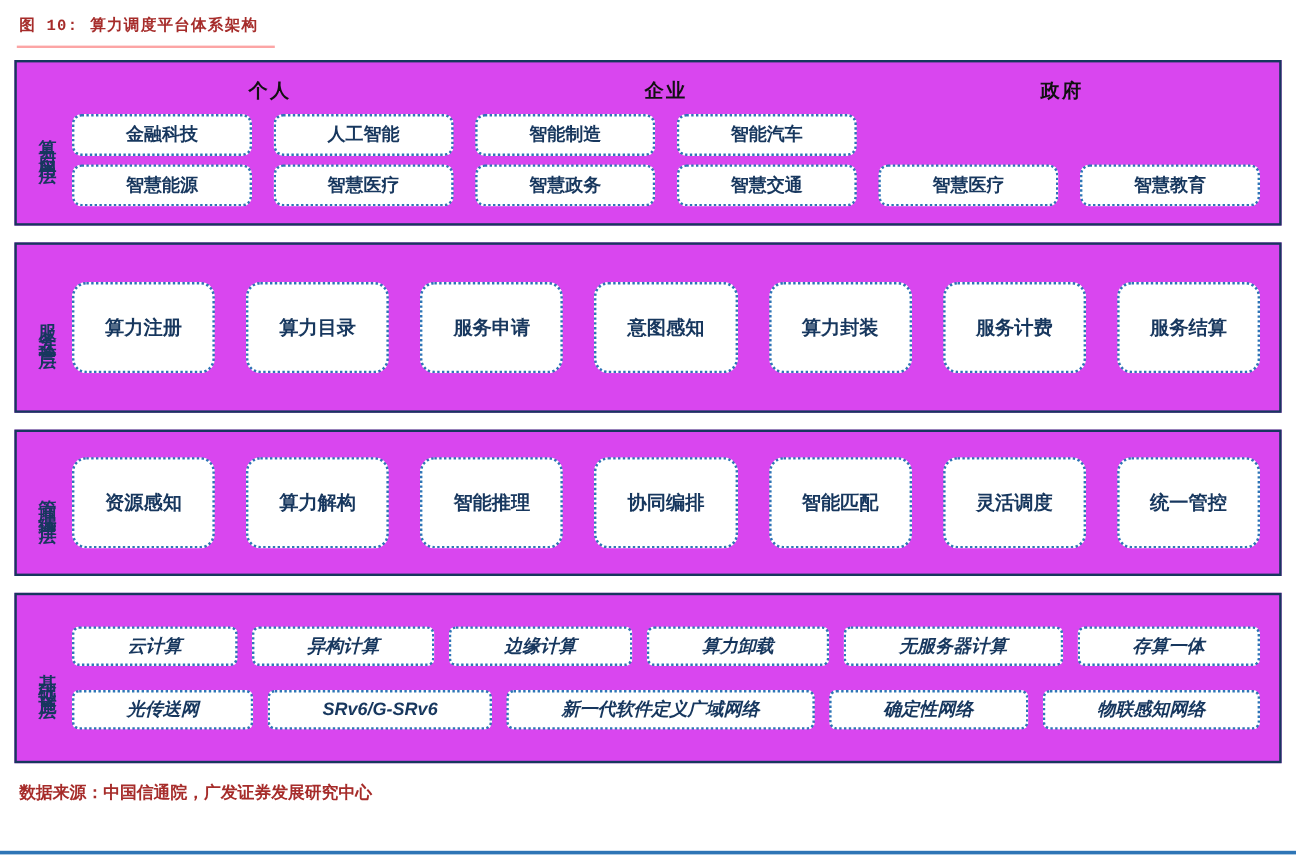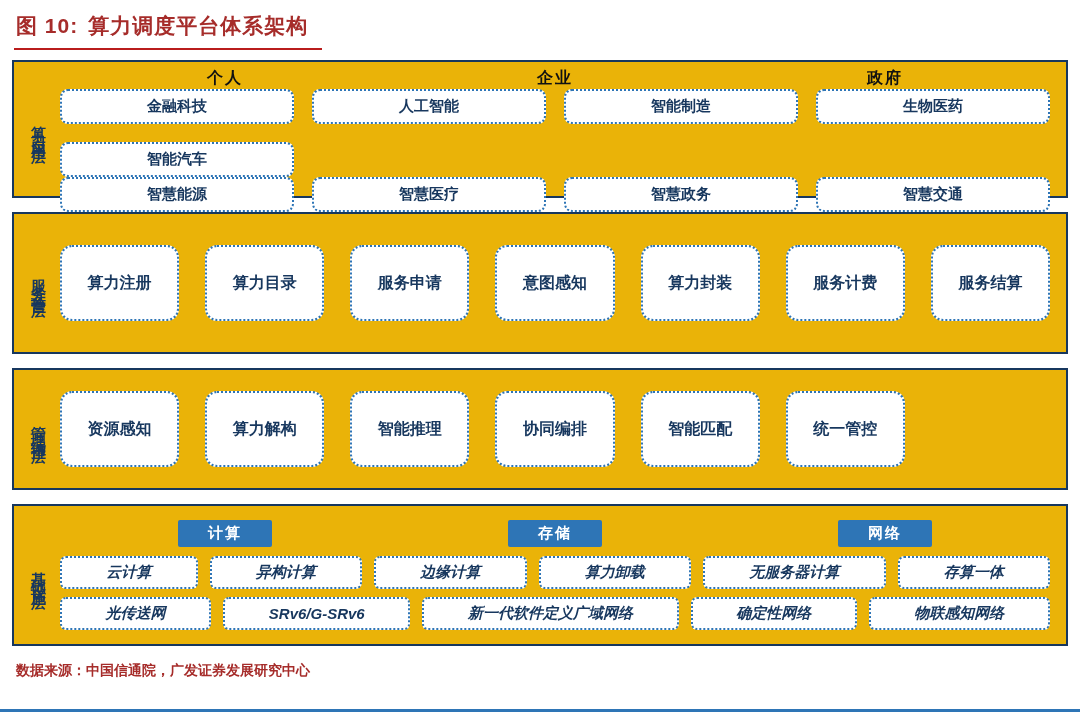--- a/index.html
+++ b/index.html
@@ -12,30 +12,31 @@
   *{box-sizing:border-box;}
   html,body{margin:0;padding:0;}
   body{
     width:1080px;height:718px;position:relative;background:#ffffff;
     font-family:"Liberation Sans","DejaVu Sans",sans-serif;
     overflow:hidden;
   }
   .page{padding:8px 12px 0 12px;}
   .title{
     display:inline-block;
-    font-size:21px;font-weight:bold;color:var(--title-red);
-    border-bottom:2px solid #b91c1c;
+    font-size:13px;font-weight:bold;color:var(--title-red);
+    border-bottom:2px solid #fca5a5;
     padding:4px 14px 8px 2px;margin-left:2px;
     letter-spacing:1px;
+    font-family:Liberation Mono, monospace;
   }
   .title .prefix{margin-right:10px;}
   .layers{display:flex;flex-direction:column;gap:14px;margin-top:10px;}
   .layer{
     border:2px solid var(--navy);
-    background:#eab308;
+    background:#d946ef;
     display:flex;align-items:stretch;
     padding:6px 10px;
   }
   .layer-label{
     width:30px;flex:0 0 30px;
     display:flex;align-items:center;justify-content:center;
     writing-mode:vertical-lr;text-orientation:upright;
     font-weight:bold;color:var(--navy);font-size:15px;
     letter-spacing:6px;line-height:1;
   }
@@ -57,21 +58,21 @@
     font-weight:bold;font-size:16px;color:#111;
     letter-spacing:2px;
   }
   .infra-header{
     justify-self:center;
     background:var(--header-blue);color:#fff;
     font-weight:bold;font-size:15px;letter-spacing:2px;
     padding:4px 30px;border-radius:2px;
   }
   .grid-6{
-    display:grid;grid-template-columns:repeat(4,1fr);gap:18px;
+    display:grid;grid-template-columns:repeat(6,1fr);gap:18px;
   }
   .grid-7{
     display:grid;grid-template-columns:repeat(7,1fr);gap:26px;
   }
   .node{
     border:2px dotted var(--dot-blue);
     border-radius:8px;background:#fff;
     color:var(--navy);font-weight:bold;font-size:15px;
     display:flex;align-items:center;justify-content:center;
     text-align:center;white-space:nowrap;
@@ -108,21 +109,20 @@
       <div class="layer-content">
         <div class="group-headers">
           <div class="group-header">个人</div>
           <div class="group-header">企业</div>
           <div class="group-header">政府</div>
         </div>
         <div class="grid-6">
           <div class="node">金融科技</div>
           <div class="node">人工智能</div>
           <div class="node">智能制造</div>
-          <div class="node">生物医药</div>
           <div class="node">智能汽车</div>
         </div>
         <div class="grid-6">
           <div class="node">智慧能源</div>
           <div class="node">智慧医疗</div>
           <div class="node">智慧政务</div>
           <div class="node">智慧交通</div>
           <div class="node">智慧医疗</div>
           <div class="node">智慧教育</div>
         </div>
@@ -146,33 +146,29 @@
 
     <section class="layer layer-mgmt">
       <div class="layer-label">管理编排层</div>
       <div class="layer-content">
         <div class="grid-7">
           <div class="node node-big">资源感知</div>
           <div class="node node-big">算力解构</div>
           <div class="node node-big">智能推理</div>
           <div class="node node-big">协同编排</div>
           <div class="node node-big">智能匹配</div>
+          <div class="node node-big">灵活调度</div>
           <div class="node node-big">统一管控</div>
         </div>
       </div>
     </section>
 
     <section class="layer layer-infra">
       <div class="layer-label">基础设施层</div>
       <div class="layer-content">
-        <div class="group-headers">
-          <div class="infra-header">计算</div>
-          <div class="infra-header">存储</div>
-          <div class="infra-header">网络</div>
-        </div>
         <div class="flex-row">
           <div class="node">云计算</div>
           <div class="node">异构计算</div>
           <div class="node">边缘计算</div>
           <div class="node">算力卸载</div>
           <div class="node">无服务器计算</div>
           <div class="node">存算一体</div>
         </div>
         <div class="flex-row">
           <div class="node">光传送网</div>

